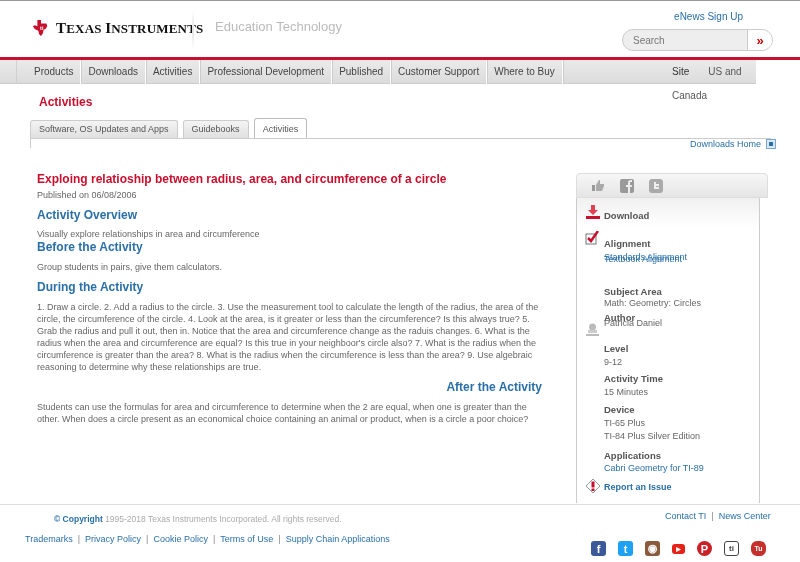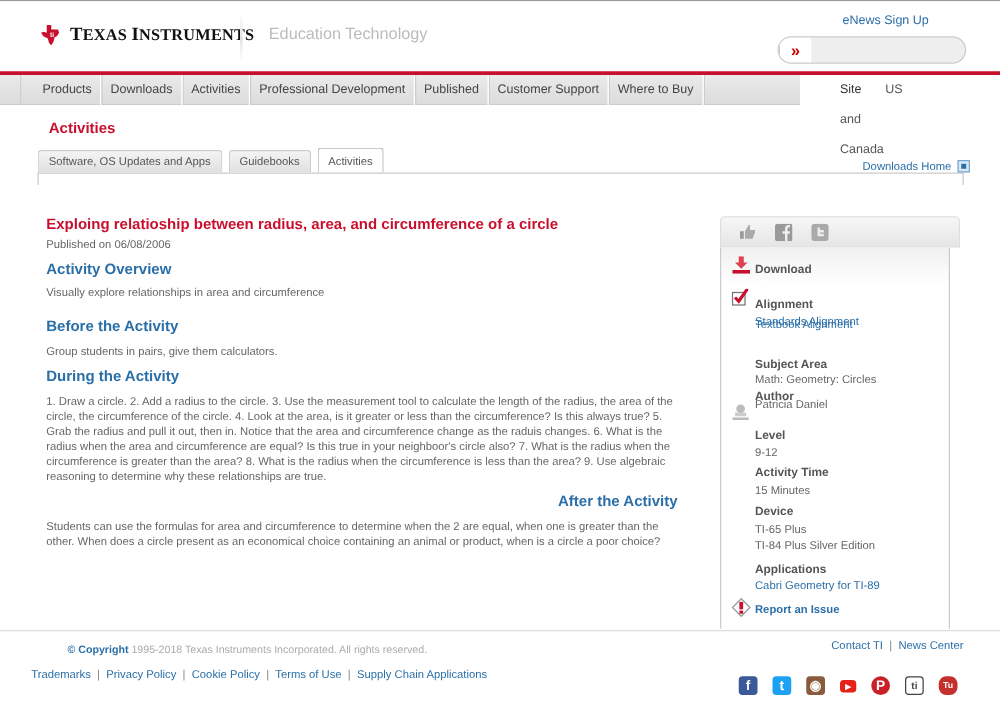--- a/index.html
+++ b/index.html
@@ -16,51 +16,51 @@
   .header-divider { position: absolute; left: 192px; top: 10px; width: 2px; height: 38px; background: linear-gradient(#fff, #e2e2e2, #fff); }
   .edu-tech { position: absolute; left: 215px; top: 18px; font-size: 13px; color: #bbb; }
   .enews { position: absolute; right: 57px; top: 10px; font-size: 10px; color: #2a6fa8; text-decoration: none; }
   .search { position: absolute; left: 622px; top: 28px; width: 151px; height: 22px; border: 1px solid #ccc; border-radius: 11px; background: #eee; display: flex; overflow: hidden; }
   .search input { border: none; background: transparent; font-family: "Liberation Sans", sans-serif; font-size: 10px; color: #666; padding-left: 10px; width: 124px; outline: none; }
   .search input::placeholder { color: #777; }
   .search-btn { width: 26px; border-left: 1px solid #ccc; background: #fff; color: #c00; font-weight: bold; font-size: 13px; display: flex; align-items: center; justify-content: center; }
 
   
   .redline { position: absolute; left: 0; top: 57px; width: 800px; height: 3px; background: #c8102e; }
-  .nav { position: absolute; left: 0; top: 60px; width: 640px; height: 24px; background: linear-gradient(#eaeaea, #dcdcdc); border-bottom: 1px solid #ccc; }
+  .nav { position: absolute; left: 0; top: 60px; width: 756px; height: 24px; background: linear-gradient(#eaeaea, #dcdcdc); border-bottom: 1px solid #ccc; }
   .nav ul { list-style: none; position: absolute; left: 16px; top: 0; display: flex; height: 24px; border-left: 1px solid #d0d0d0; }
   .nav li { font-size: 10px; color: #444; padding: 0 7px; line-height: 24px; border-right: 1px solid #fff; box-shadow: 1px 0 0 #ccc; }
   .nav li:first-child { padding-left: 17px; }
   .site { position: absolute; left: 672px; top: 0; line-height: 24px; font-size: 10px; }
   .site .lbl { color: #333; }
   .site .val { color: #555; margin-left: 19px; }
 
   
   .section-title { position: absolute; left: 39px; top: 95px; font-size: 12px; font-weight: bold; color: #c8102e; }
 
   
   .tabs { position: absolute; left: 30px; top: 120px; display: flex; }
   .tab { height: 18px; padding: 0 8px; font-size: 9px; color: #555; background: linear-gradient(#f4f4f4, #e0e0e0); border: 1px solid #ccc; border-bottom: none; border-radius: 3px 3px 0 0; margin-right: 5px; line-height: 17px; }
   .tab.active { background: #fff; height: 20px; margin-top: -2px; line-height: 20px; border-color: #bbb; }
   .tab-rule { position: absolute; left: 30px; top: 138px; width: 741px; height: 1px; background: #ccc; }
   .tab-rule-left { position: absolute; left: 30px; top: 138px; width: 1px; height: 10px; background: #ccc; }
   .tab-rule-right { position: absolute; left: 770px; top: 138px; width: 1px; height: 10px; background: #ccc; }
-  .dl-home { position: absolute; left: 690px; top: 128px; font-size: 9px; color: #2a6fa8; display: flex; align-items: center; }
+  .dl-home { position: absolute; left: 690px; top: 139px; font-size: 9px; color: #2a6fa8; display: flex; align-items: center; }
   .home-icon { width: 10px; height: 10px; margin-left: 5px; border: 1px solid #7aa7cf; background: #d9e8f5; position: relative; }
   .home-icon::after { content: ""; position: absolute; left: 2px; top: 2px; width: 4px; height: 4px; background: #2a6fa8; }
 
   
   .main { position: absolute; left: 37px; top: 172px; width: 505px; }
   .act-title { font-size: 12px; font-weight: bold; color: #c8102e; }
   .published { font-size: 9px; color: #666; margin-top: 4px; }
   .h2 { font-size: 12px; font-weight: bold; color: #2a6fa8; }
   .p { font-size: 9px; color: #666; line-height: 12px; }
   .h-overview { margin-top: 8px; }
   .p-overview { margin-top: 6px; }
-  .h-before { margin-top: 14px; }
+  .h-before { }
   .p-before { margin-top: 7px; }
   .h-during { margin-top: 7px; }
   .p-during { margin-top: 7px; }
   .h-after { margin-top: 7px; text-align: right; }
   .p-after { margin-top: 7px; }
 
   
   .sidebar { position: absolute; left: 576px; top: 173px; width: 192px; height: 330px; }
   .sb-top { height: 25px; background: linear-gradient(#f7f7f7, #e5e5e5); border: 1px solid #ddd; border-radius: 4px 4px 0 0; position: relative; }
   .sb-icon { position: absolute; top: 5px; width: 14px; height: 14px; }
@@ -92,20 +92,21 @@
     <svg class="logo-mark" viewBox="0 0 20 20">
       <path d="M6 1h4v4h6l1 3-2 3-2 1-1 4-2 3-2-2-1-4-4-2-2-3 2-1 3 1z" fill="#c8102e"></path>
       <text x="9" y="12" font-size="6" fill="#fff" font-family="Liberation Sans, sans-serif" font-weight="bold">ti</text>
     </svg>
     <span class="logo-text"><span class="big">T</span><span>EXAS </span><span class="big">I</span><span>NSTRUMENTS</span></span>
   </div>
   <div class="header-divider"></div>
   <div class="edu-tech">Education Technology</div>
   <a class="enews">eNews Sign Up</a>
   <div class="search">
+    <input type="text" placeholder="Search" style="">
     <div class="search-btn">»</div>
   </div>
 </div>
 
 <div class="redline"></div>
 <div class="nav">
   <ul>
     <li>Products</li>
     <li>Downloads</li>
     <li>Activities</li>

